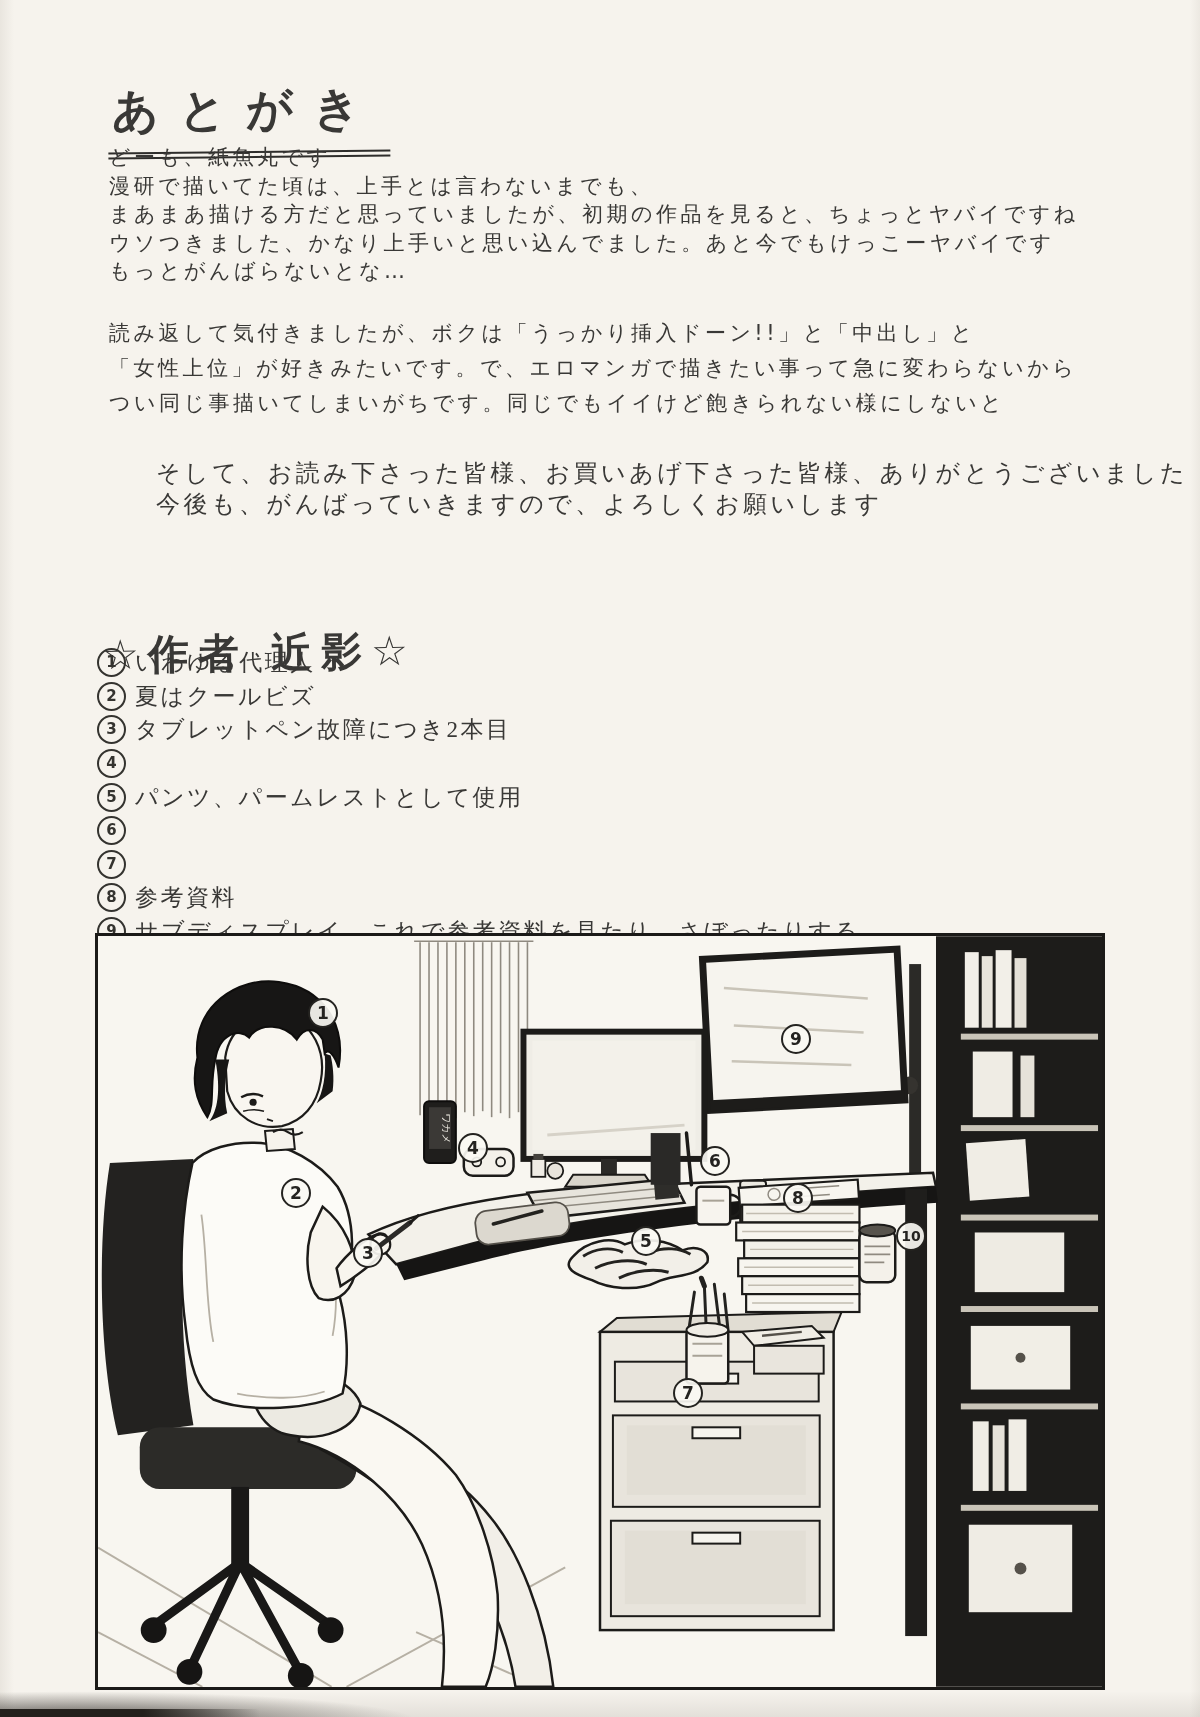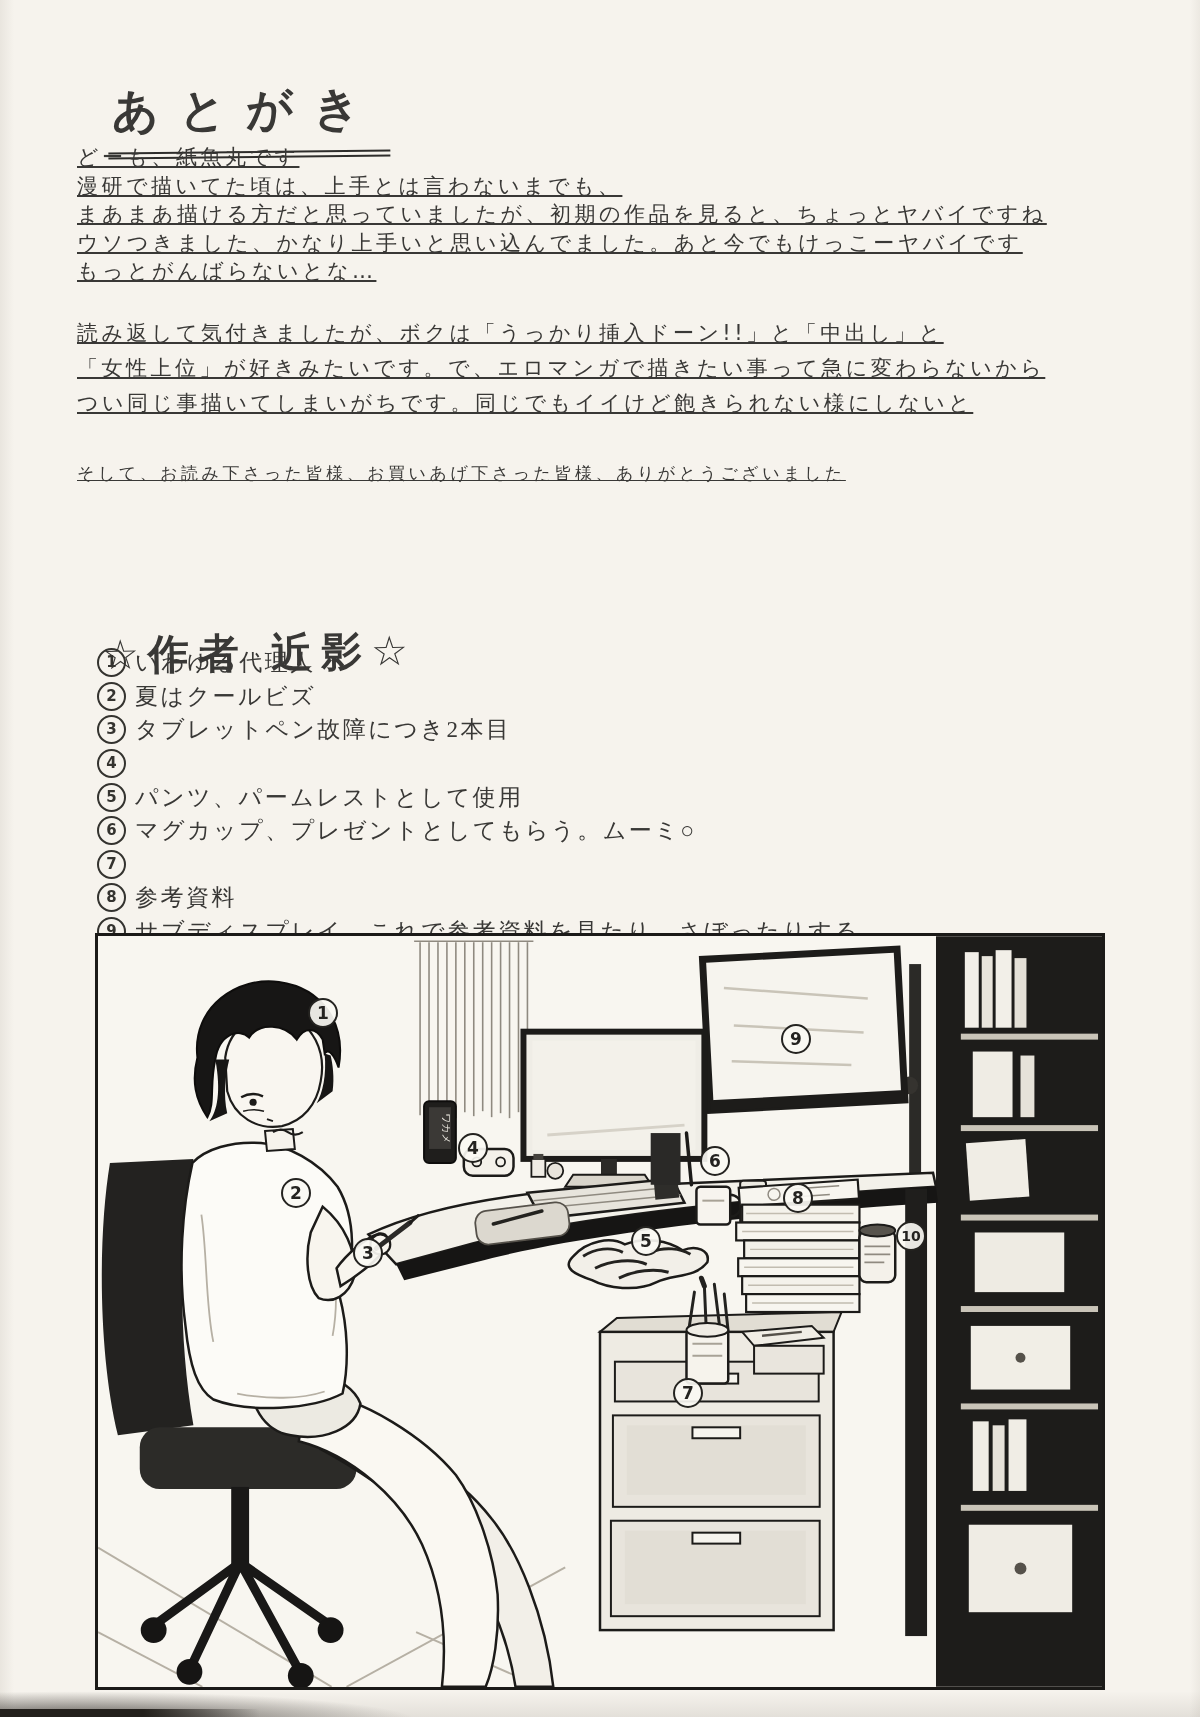--- a/index.html
+++ b/index.html
@@ -28,25 +28,25 @@
   }
 
   .title{
     position:absolute;left:108px;top:48px;
     font-size:46px;font-weight:bold;letter-spacing:20px;
     padding:0 10px 10px 4px;
     border-bottom:7px double #2e2d2b;
     transform:rotate(-0.6deg);
   }
 
-  .para{position:absolute;left:77px;text-decoration:underline;}
+  .para{position:absolute;left:109px;}
   .para .line{white-space:nowrap;}
   .p1{top:143px;font-size:21px;letter-spacing:3.5px;line-height:28.5px;}
   .p2{top:316px;font-size:21px;letter-spacing:3.5px;line-height:35px;}
-  .p3{top:458px;font-size:17px;letter-spacing:3.5px;line-height:31px;}
+  .p3{top:458px;font-size:24px;letter-spacing:3.5px;line-height:31px;margin-left:47px;}
 
   .section-heading{
     position:absolute;left:102px;top:592px;
     font-size:41px;font-weight:bold;letter-spacing:9px;
     transform:rotate(-0.8deg);
   }
 
   .author-list{position:absolute;left:97px;top:646px;}
   .author-item{display:flex;align-items:center;height:33.6px;white-space:nowrap;}
   .circ-num{
@@ -91,20 +91,21 @@
 </div>
 
 <div class="para p2">
   <div class="line">読み返して気付きましたが、ボクは「うっかり挿入ドーン!!」と「中出し」と</div>
   <div class="line">「女性上位」が好きみたいです。で、エロマンガで描きたい事って急に変わらないから</div>
   <div class="line">つい同じ事描いてしまいがちです。同じでもイイけど飽きられない様にしないと</div>
 </div>
 
 <div class="para p3">
   <div class="line">そして、お読み下さった皆様、お買いあげ下さった皆様、ありがとうございました</div>
+  <div class="line">今後も、がんばっていきますので、よろしくお願いします</div>
 </div>
 
 <h2 class="section-heading">☆作者 近影☆</h2>
 
 <div class="author-list">
   <div class="author-item">
     <span class="circ-num">1</span>
     <span class="item-text">いわゆる代理人</span>
   </div>
   <div class="author-item">
@@ -117,21 +118,20 @@
   </div>
   <div class="author-item">
     <span class="circ-num">4</span>
   </div>
   <div class="author-item">
     <span class="circ-num">5</span>
     <span class="item-text">パンツ、パームレストとして使用</span>
   </div>
   <div class="author-item">
     <span class="circ-num">6</span>
-    <span class="item-text">マグカップ、プレゼントとしてもらう。ムーミ○</span>
   </div>
   <div class="author-item">
     <span class="circ-num">7</span>
   </div>
   <div class="author-item">
     <span class="circ-num">8</span>
     <span class="item-text">参考資料</span>
   </div>
   <div class="author-item">
     <span class="circ-num">9</span>

